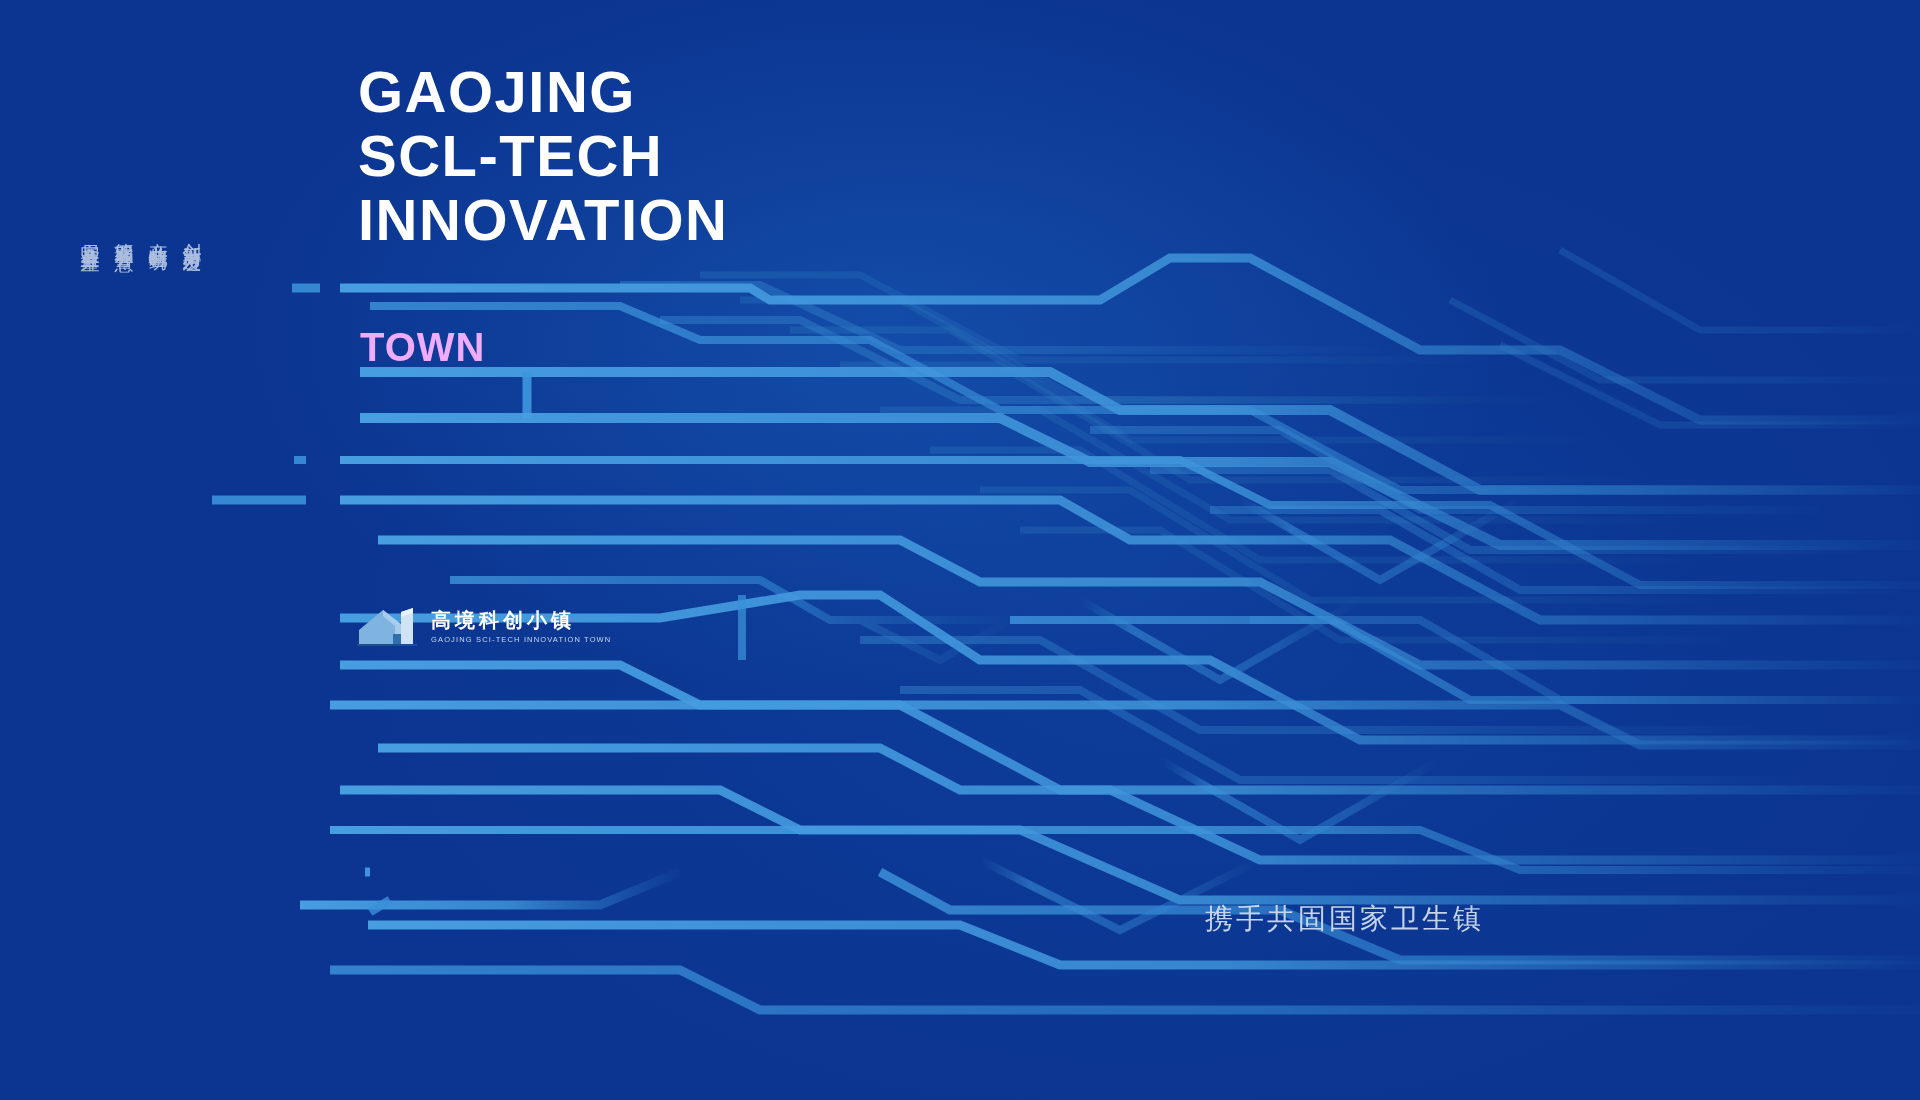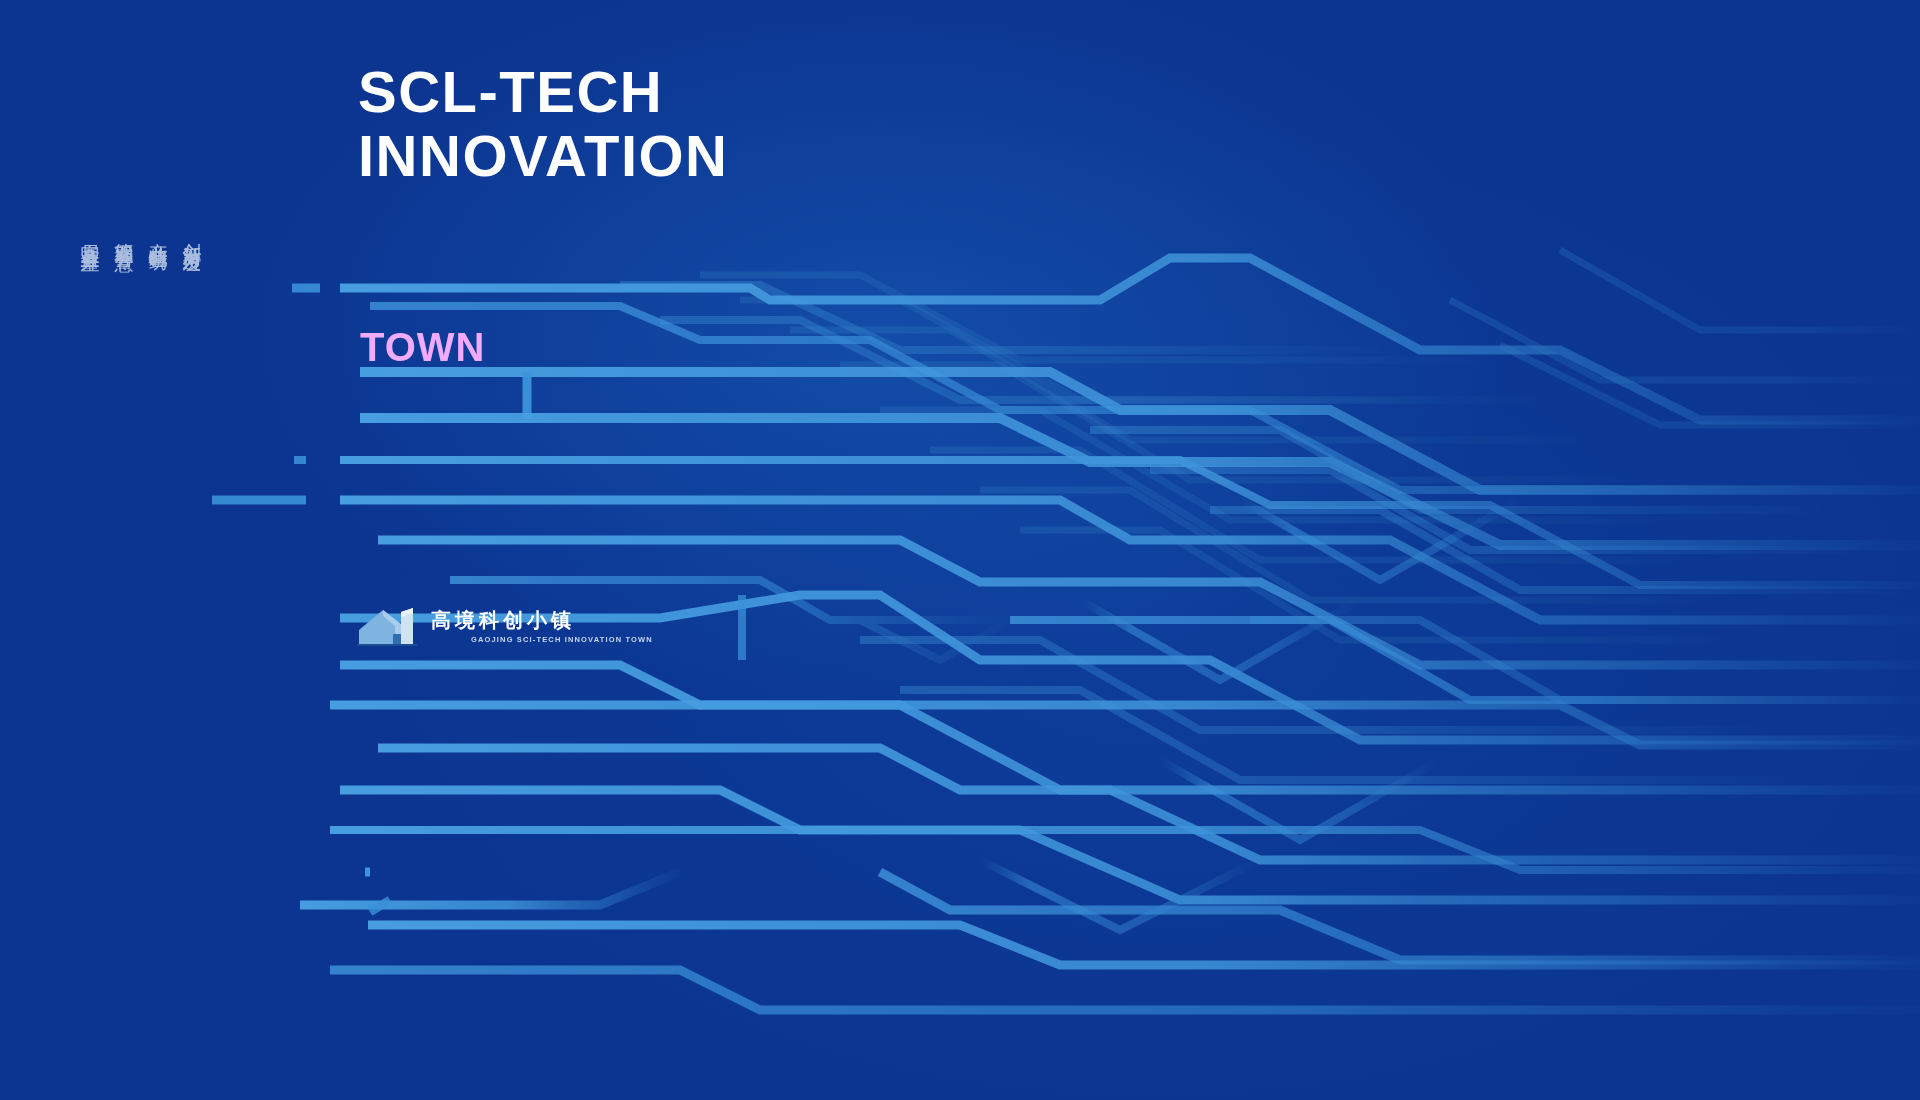--- a/index.html
+++ b/index.html
@@ -102,25 +102,24 @@
     font-size: 20px;
     letter-spacing: 4px;
     font-weight: 700;
     font-family: "DejaVu Sans", sans-serif;
     line-height: 22px;
   }
   #logo-en {
     color: #c9d8ef;
     font-size: 7.5px;
     letter-spacing: 1.15px;
-    font-weight: 700;
+    font-weight: 400;
     margin-top: 4px;
     line-height: 9px;
     white-space: nowrap;
-    margin-left: 40px;
   }
 
   
   #bottom-slogan {
     position: absolute;
     left: 1205px;
     top: 898px;
     color: #cfdcf0;
     font-family: "DejaVu Sans", sans-serif;
     font-size: 28px;
@@ -250,20 +249,21 @@
       <g stroke="url(#fadeDim)" stroke-width="7">
         <path d="M1450,300 L1600,380 L1920,380"></path>
         <path d="M1500,345 L1660,425 L1920,425"></path>
         <path d="M1560,250 L1700,330 L1920,330"></path>
       </g>
 
     </g>
   </svg>
 
   <div id="headline">
+    <span class="hl">GAOJING</span>
     <span class="hl">SCL-TECH</span>
     <span class="hl">INNOVATION</span>
   </div>
 
   <div id="town-word">TOWN</div>
 
   <div id="vertical-slogan">
     <div class="vcol">创新活力迸发</div>
     <div class="vcol">产业特色鲜明</div>
     <div class="vcol">管理服务智慧</div>
@@ -283,15 +283,16 @@
 
       <rect x="0" y="40" width="60" height="2" fill="#1d4f8f"></rect>
     </svg>
     <div id="logo-text-block">
       <div id="logo-cn">高境科创小镇</div>
       <div id="logo-en">GAOJING SCI-TECH INNOVATION TOWN</div>
     </div>
   </div>
 
   <div id="bottom-slogan">
+    <span class="bl">携手共固国家卫生镇</span>
   </div>
 
 </div>
 
 </body></html>

